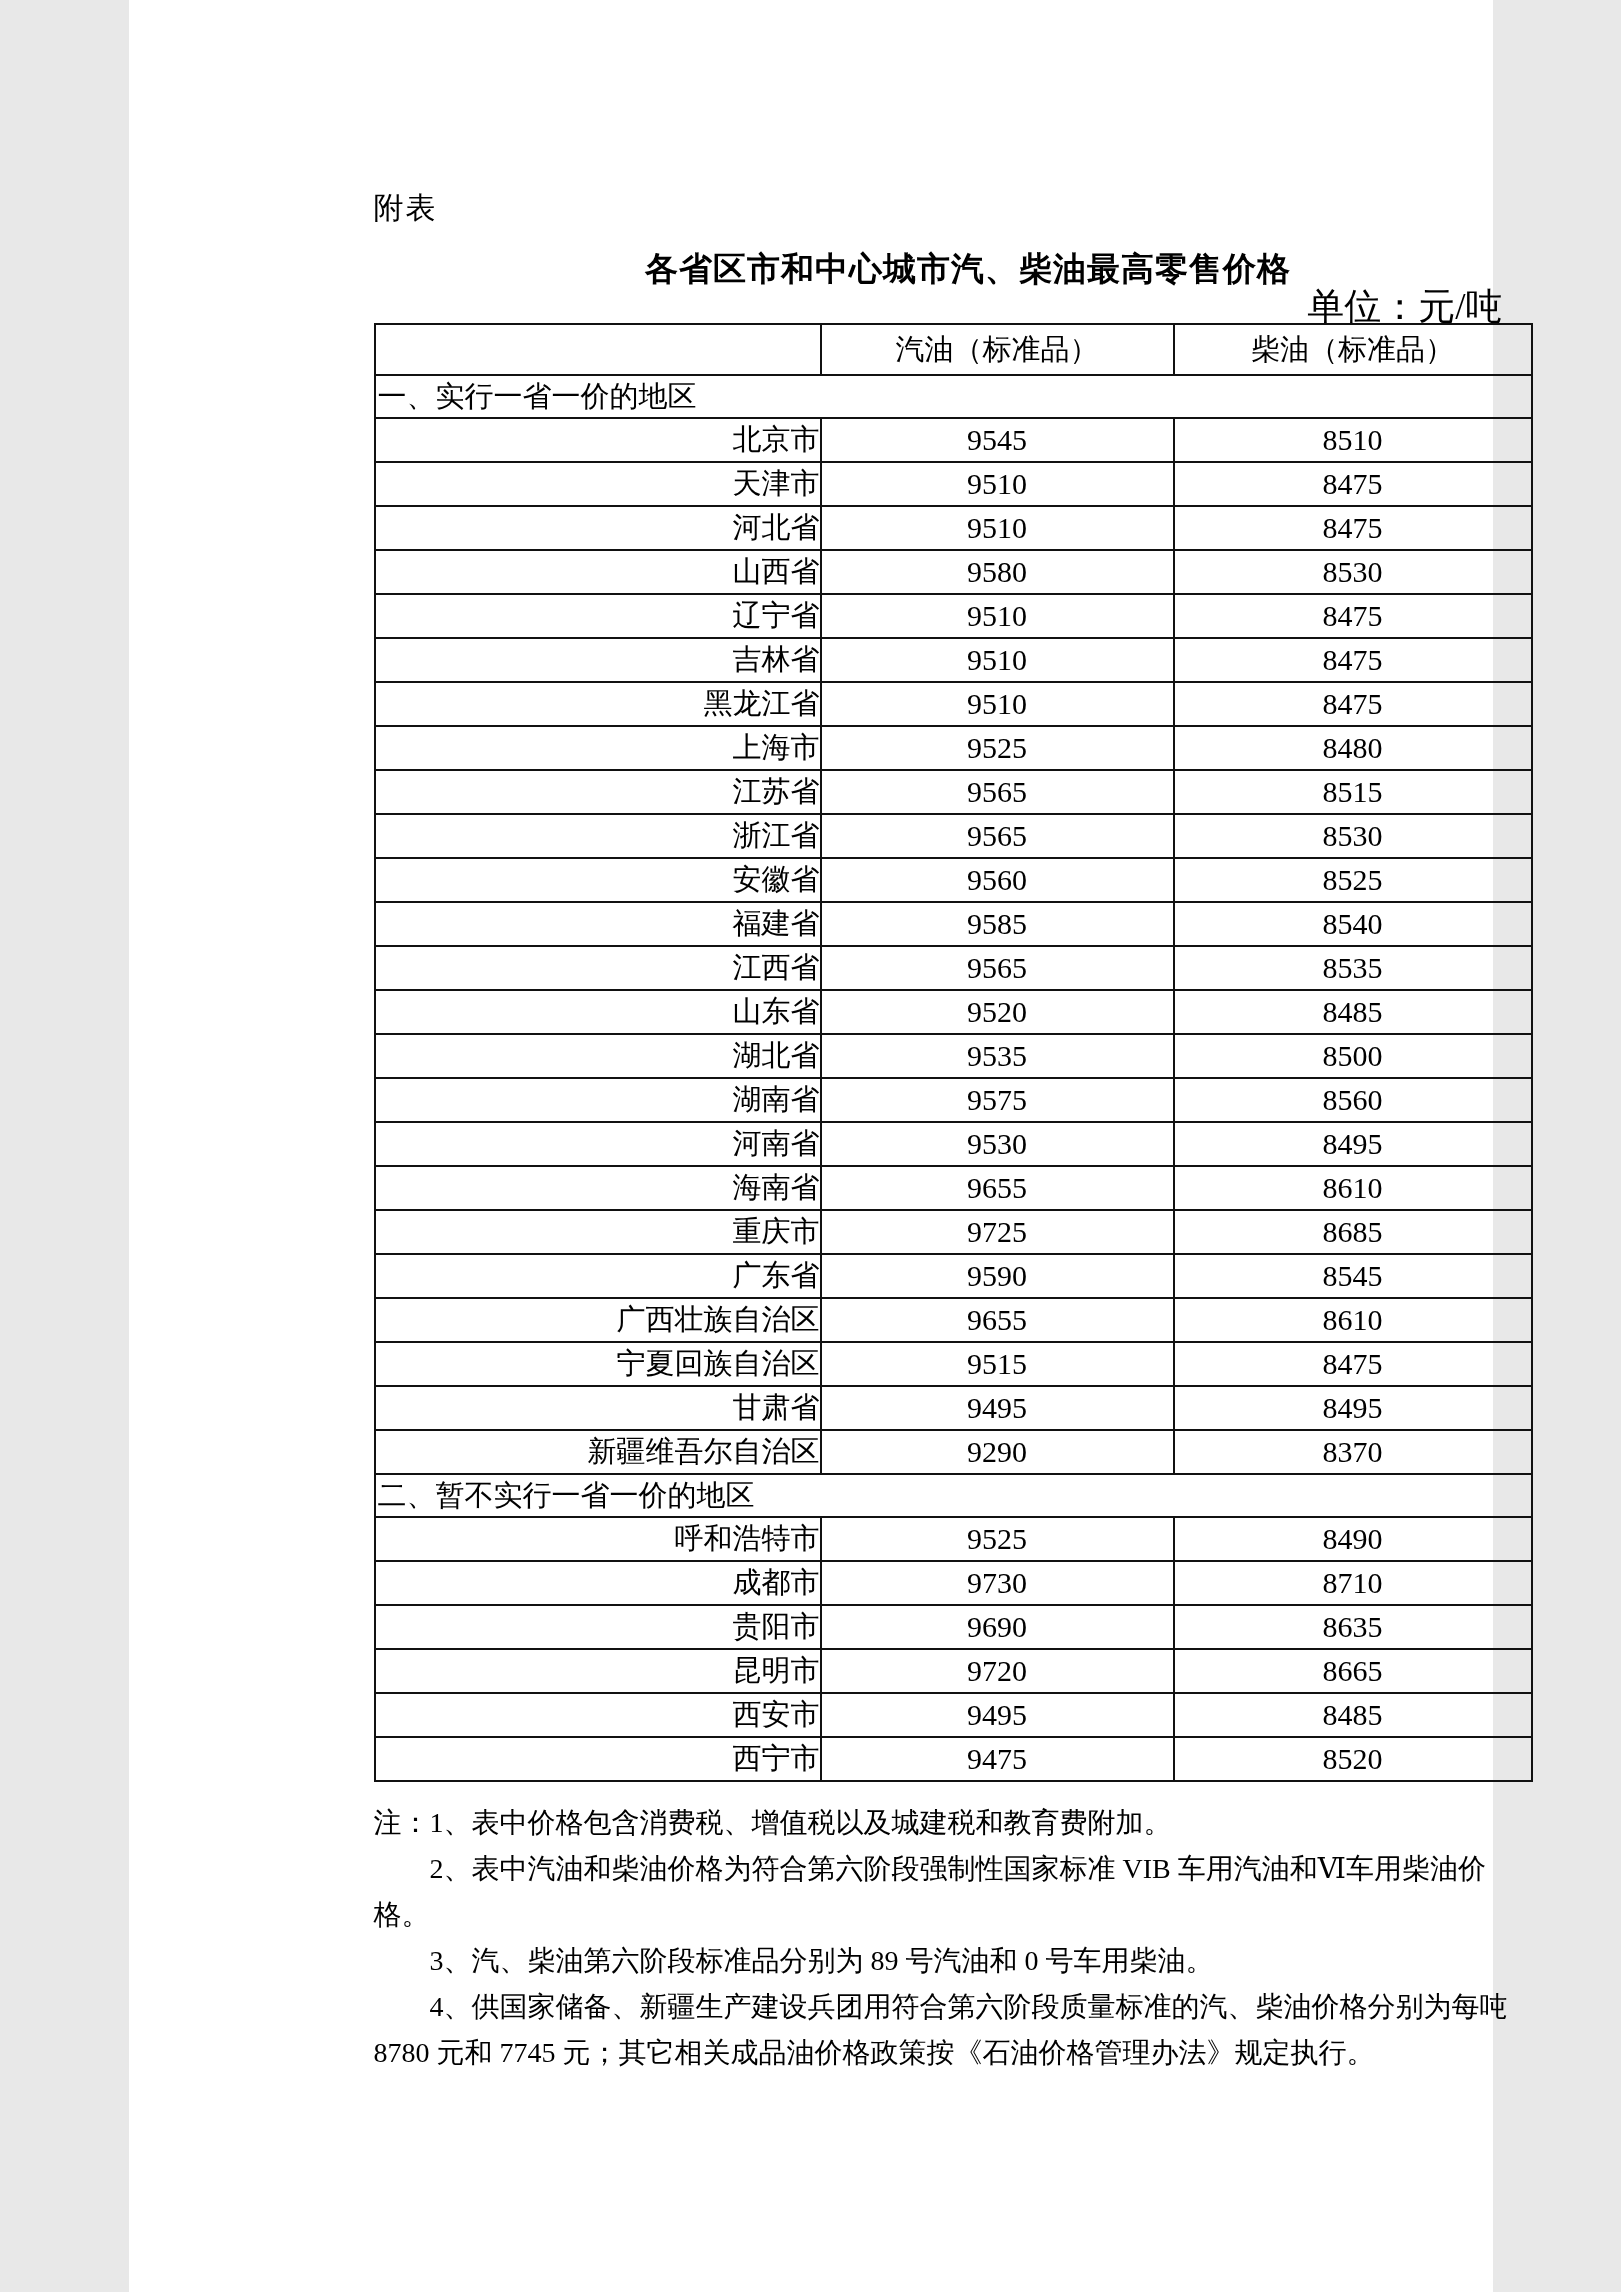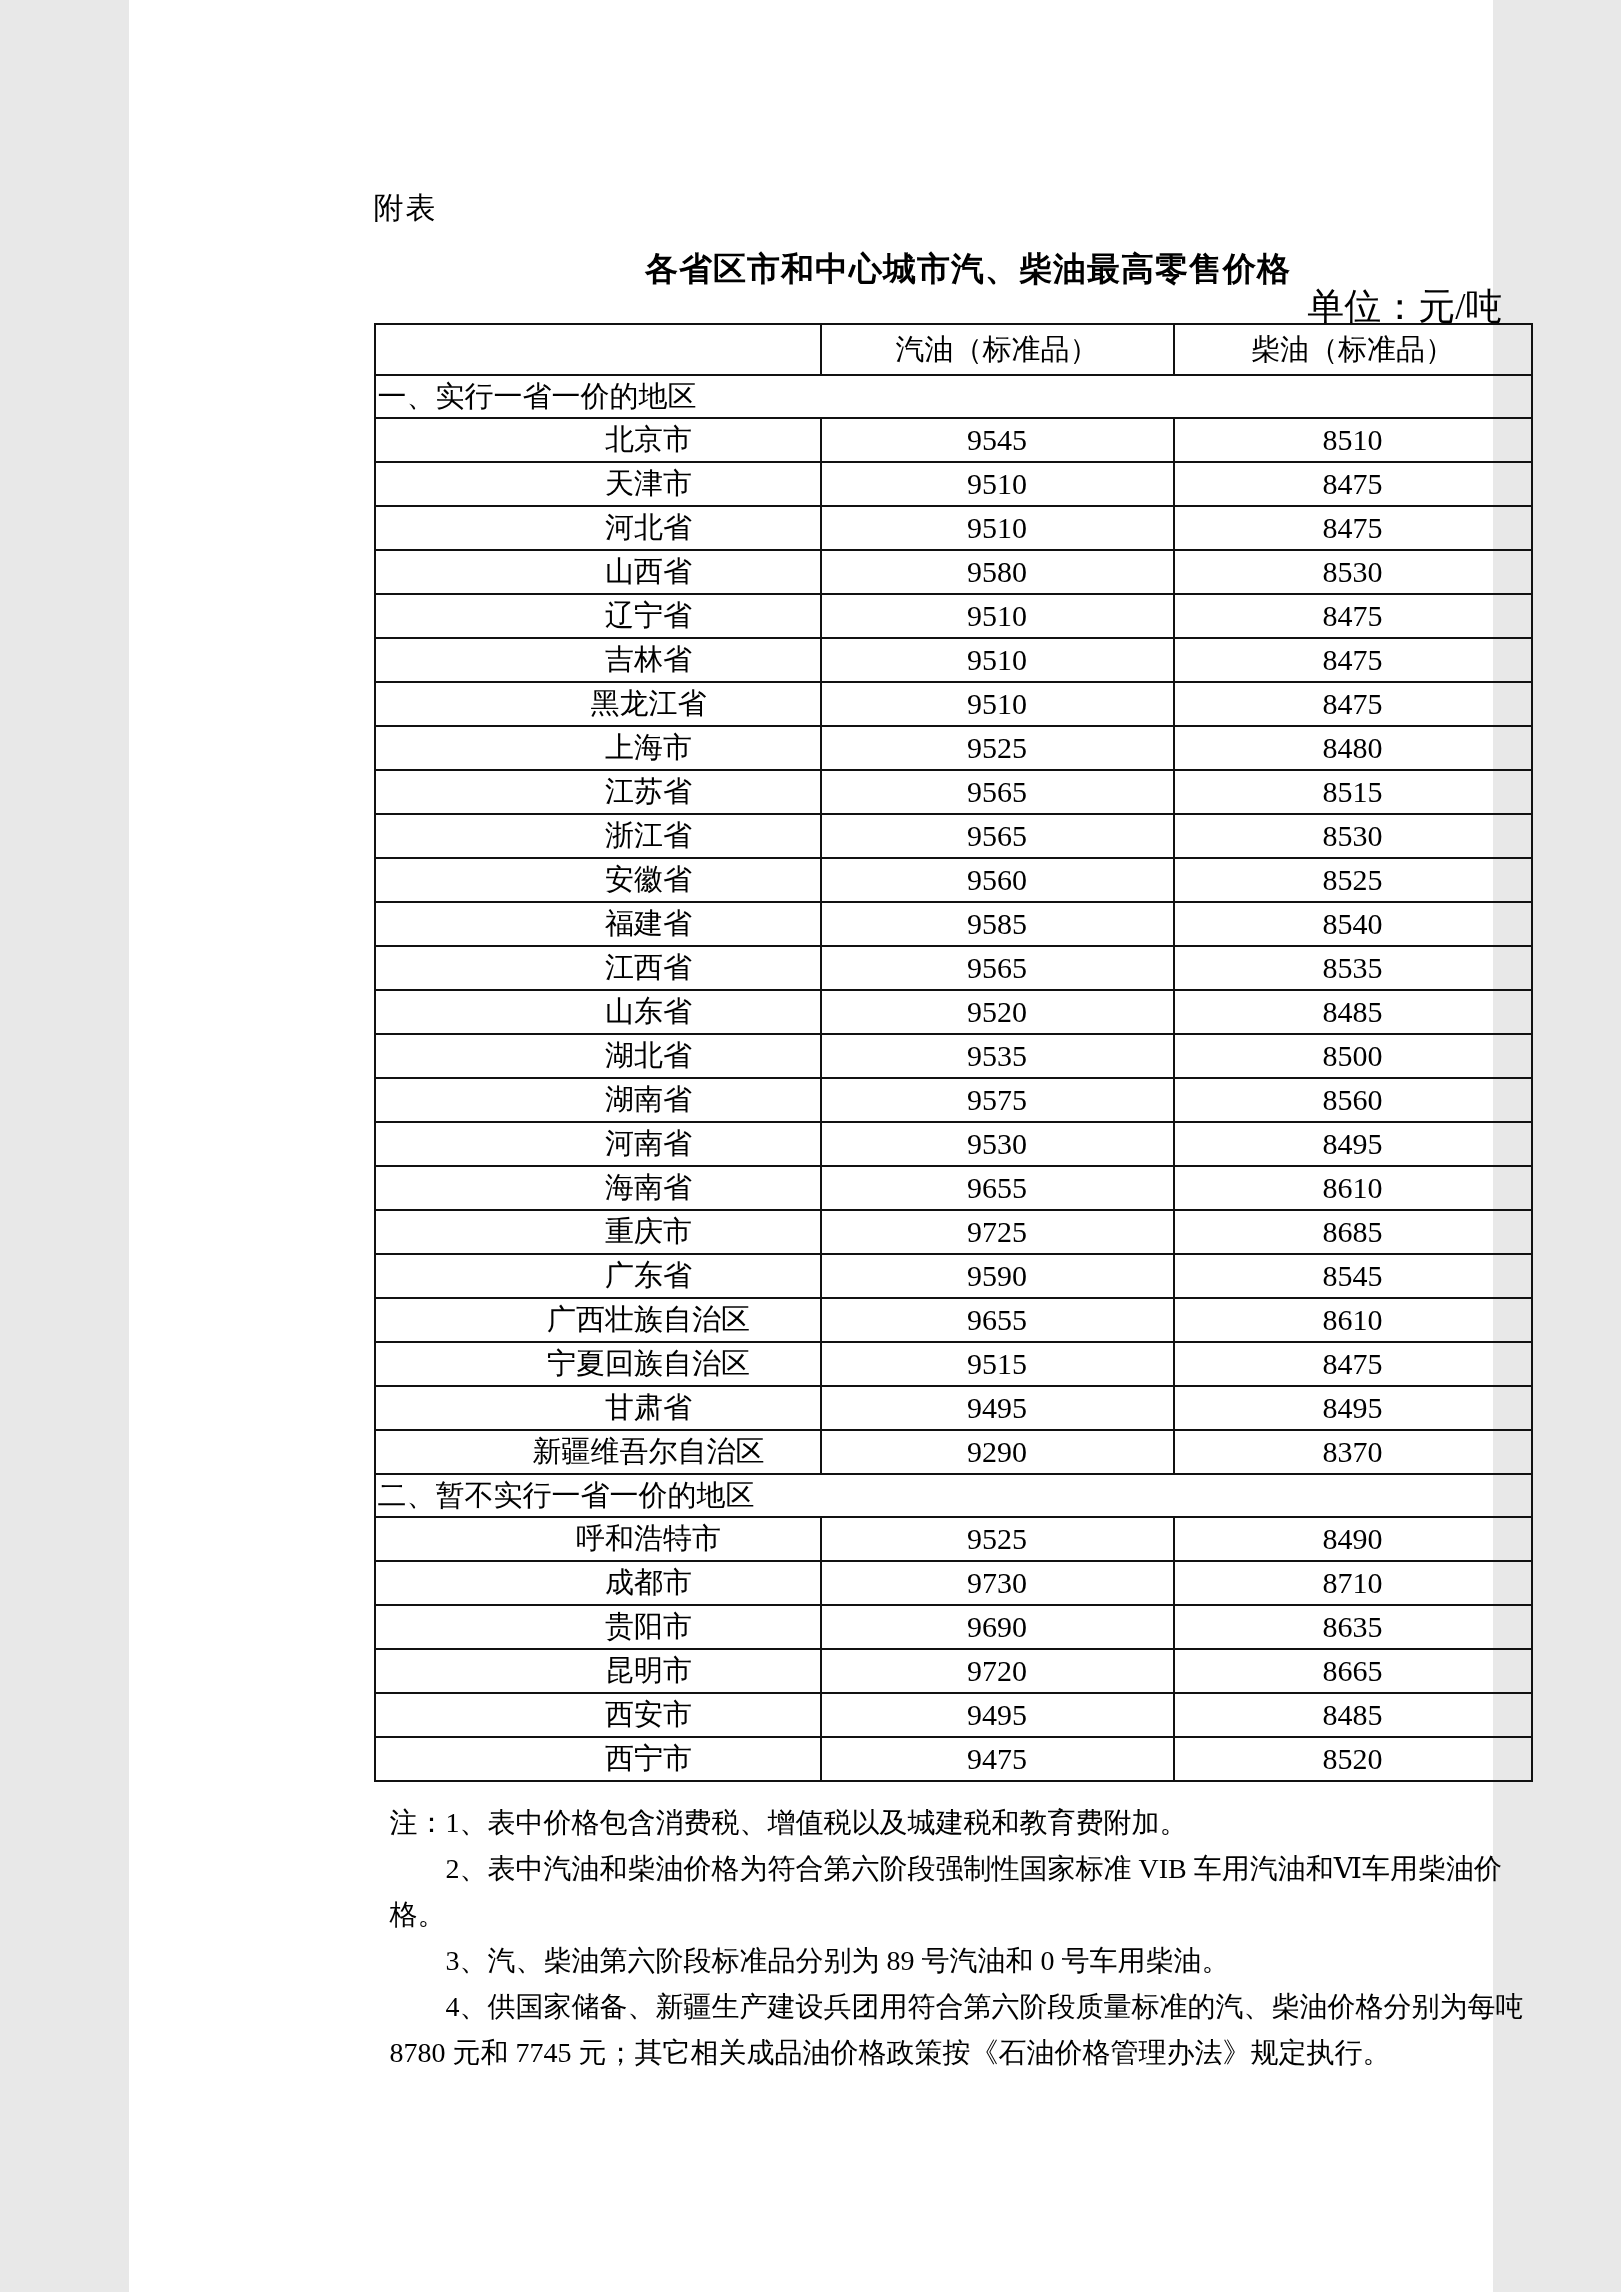--- a/index.html
+++ b/index.html
@@ -39,25 +39,25 @@
     padding:0;
     font-weight:normal;
     font-size:29px;
     vertical-align:middle;
   }
   table.price-table thead th { height:49px; text-align:center; }
   tr.section-row td {
     height:41px; text-align:left; padding-left:2px; font-size:29px;
   }
   tr.data-row td { height:42px; }
-  tr.data-row td.region { text-align:center; padding-left:102px; }
+  tr.data-row td.region { text-align:right; padding-left:102px; }
   tr.data-row td.num { text-align:center; font-size:30px; }
   .notes {
     position:absolute; left:245px; top:1800px; width:1160px;
-    font-size:28px; line-height:46px;margin-left:16px;
+    font-size:28px; line-height:46px;
   }
   .notes p { margin:0; text-indent:2em; }
   .notes p.first { text-indent:0; }
 </style>
 </head>
 <body>
 
 <div class="page">
 
   <div class="appendix">附表</div>

